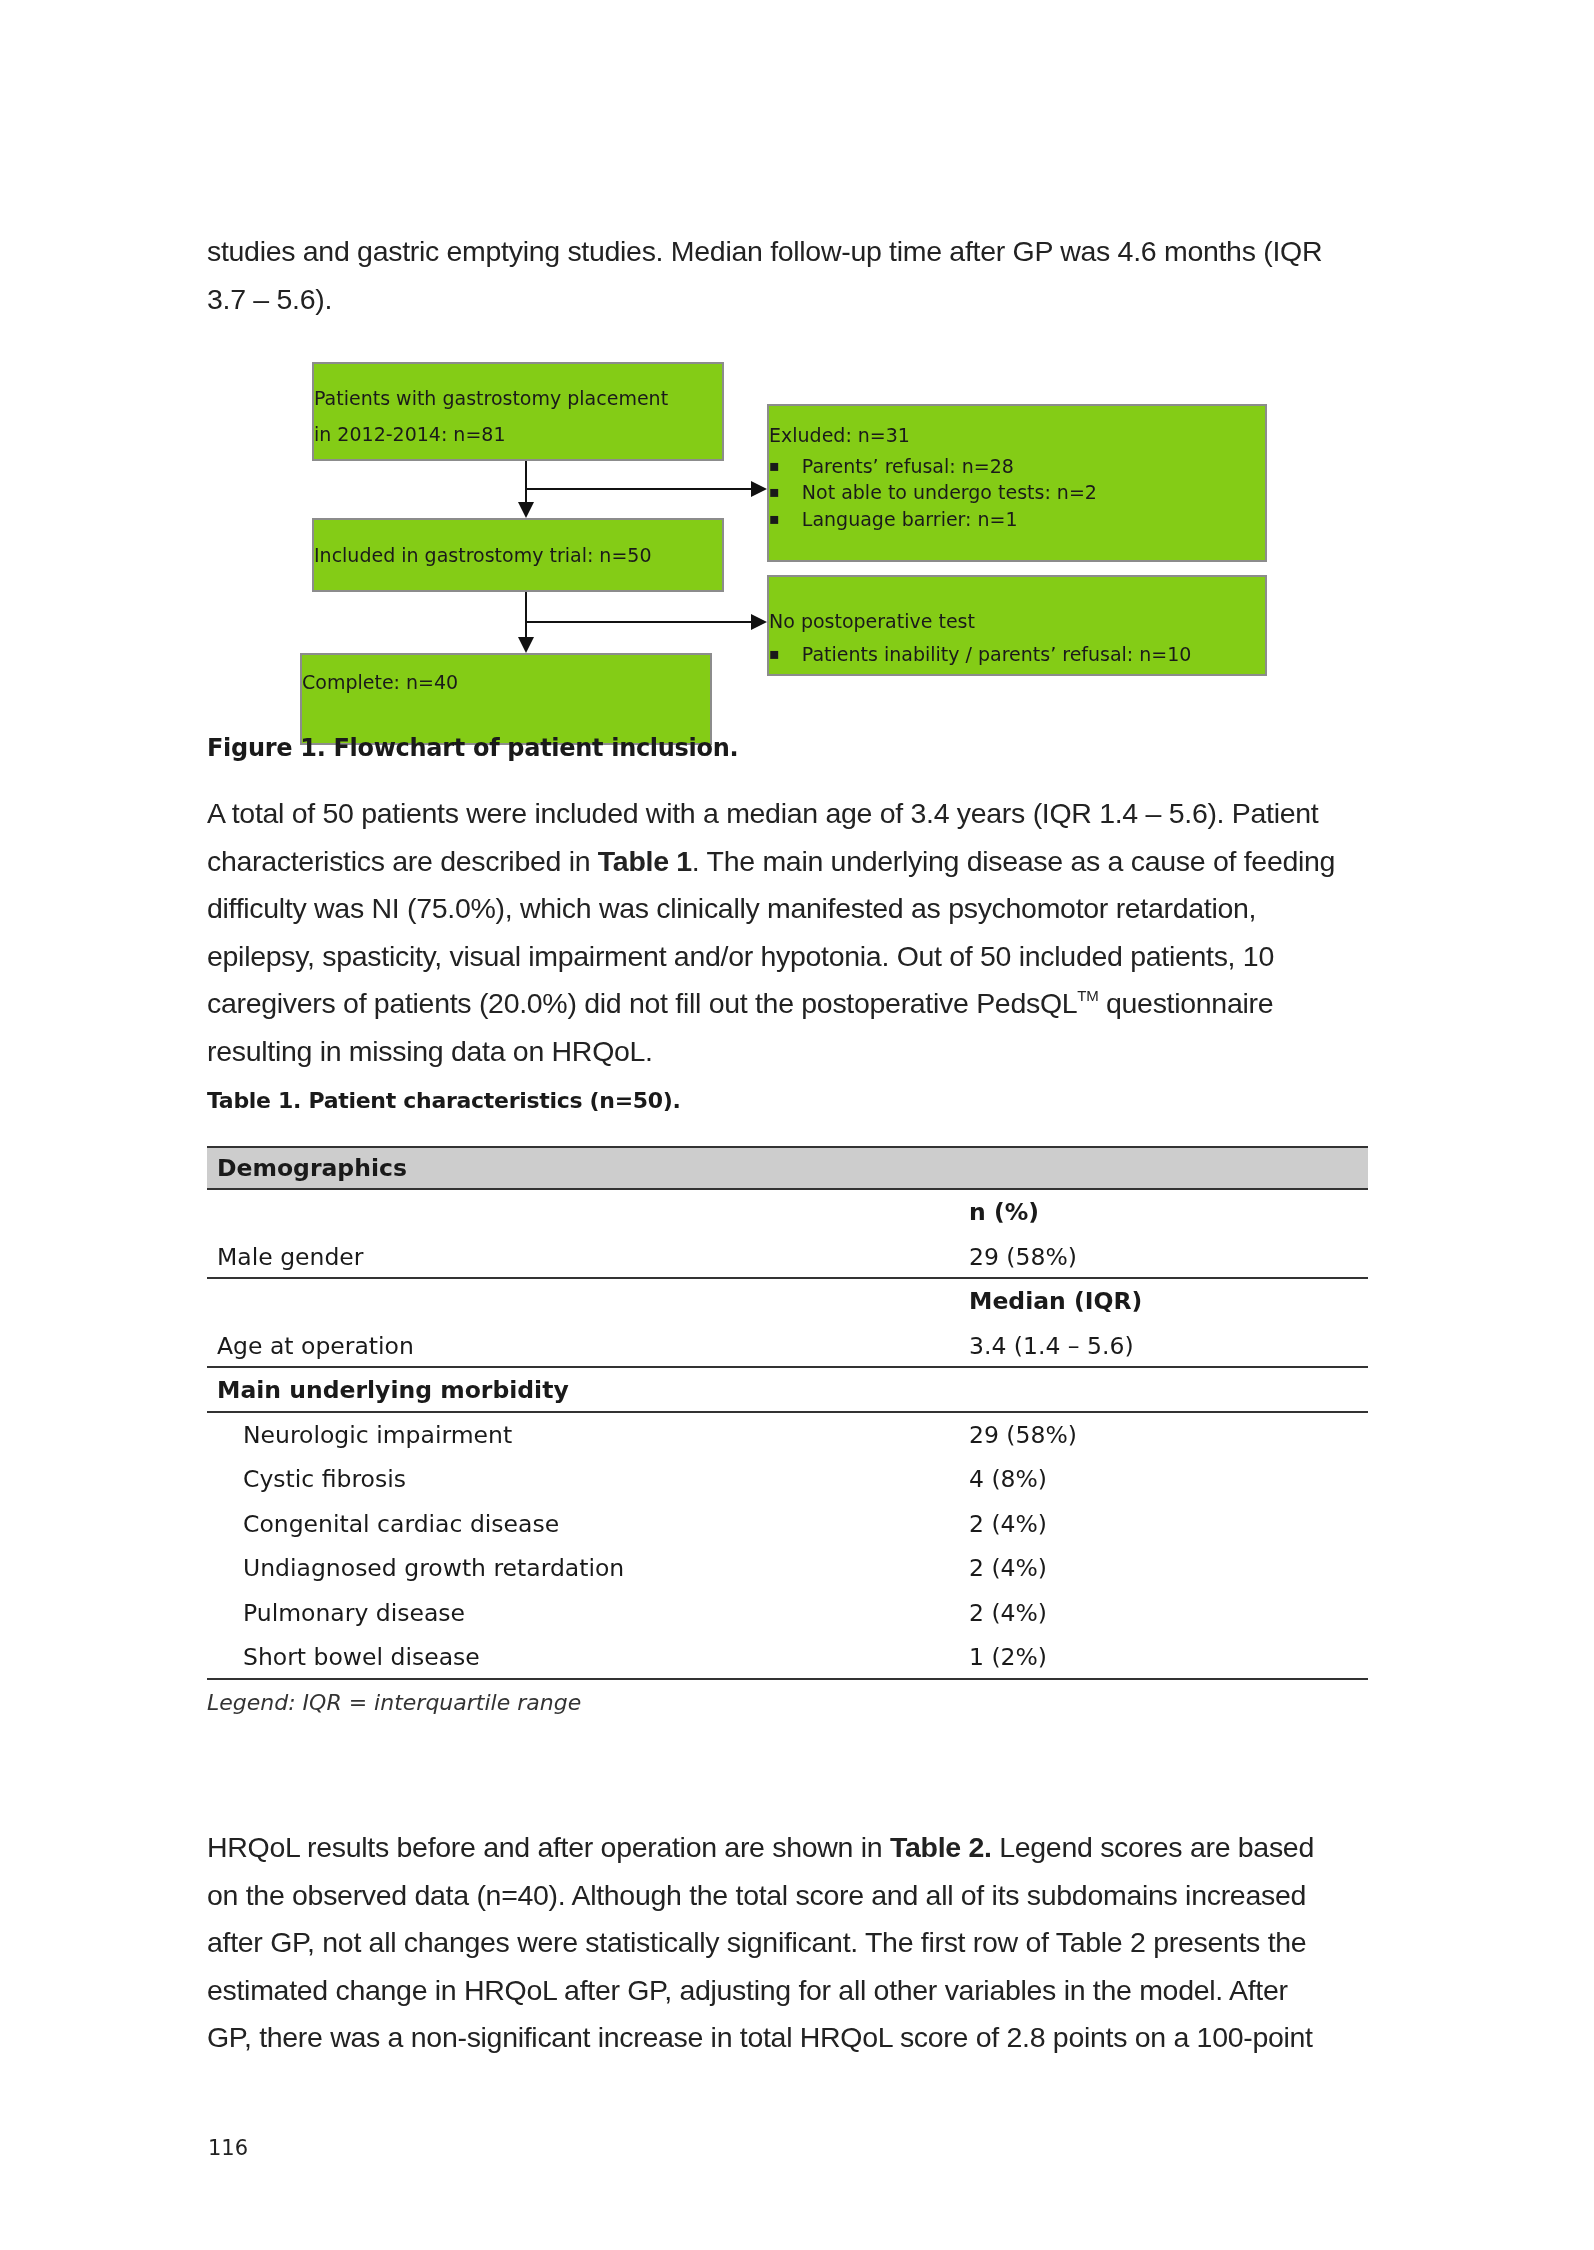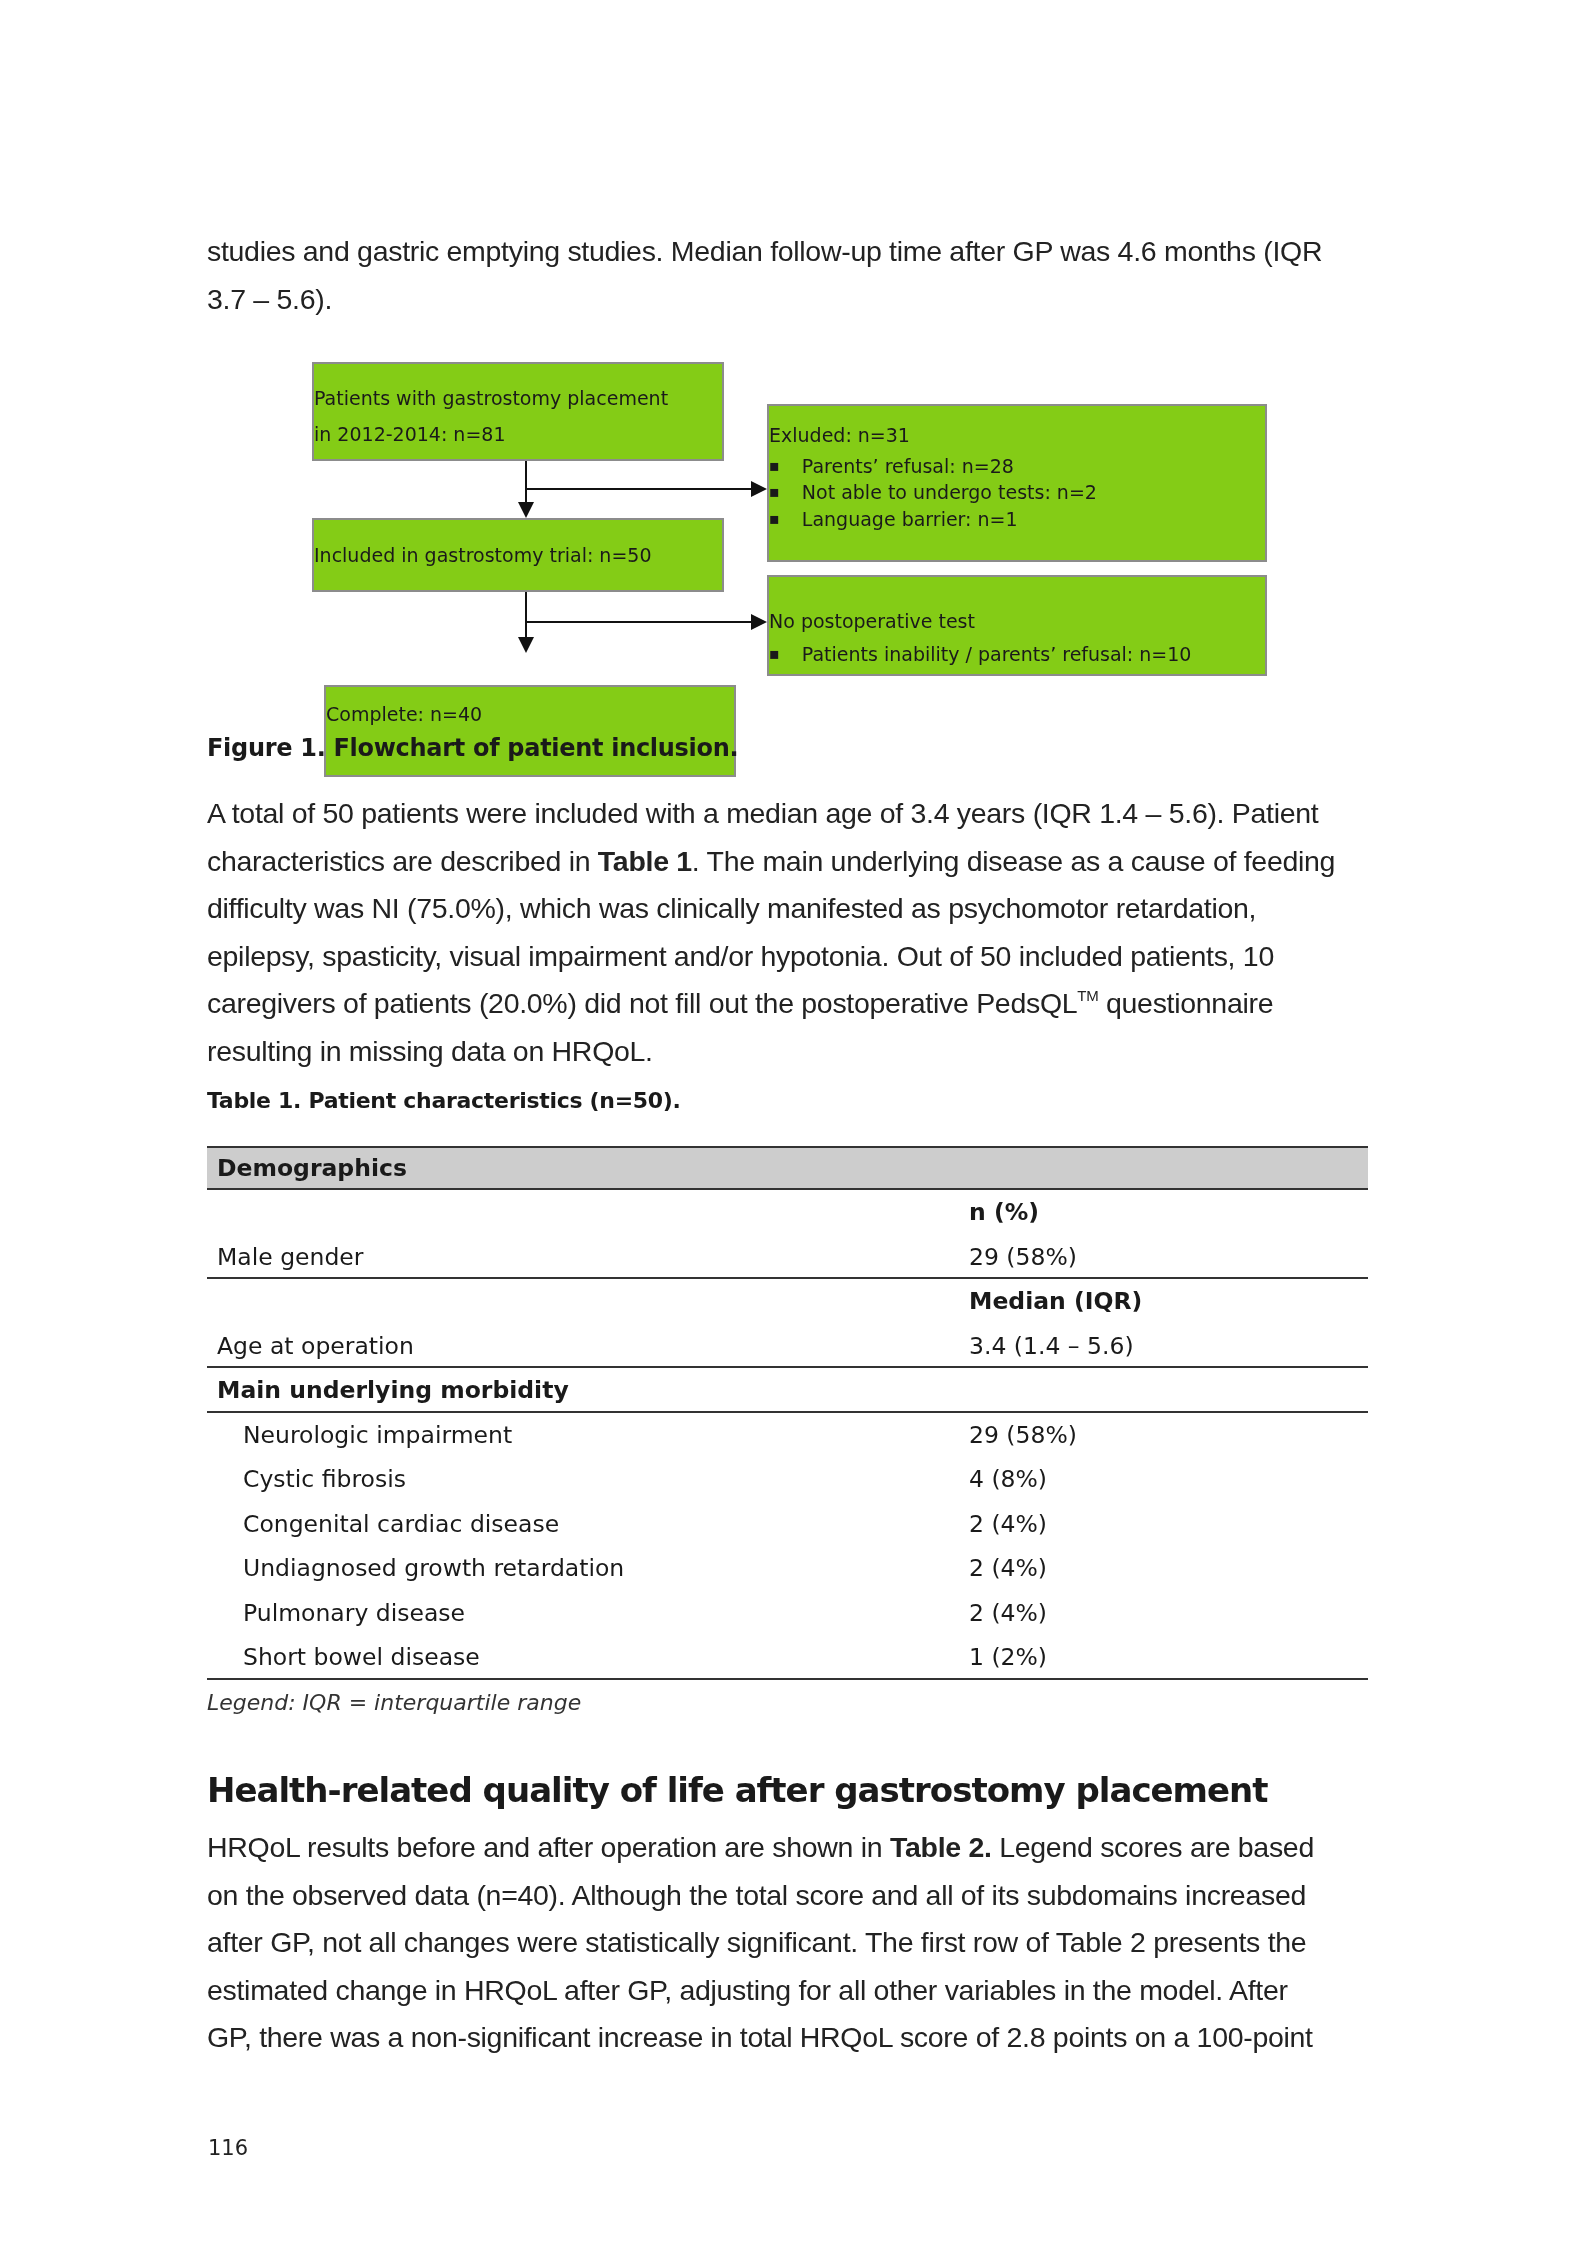--- a/index.html
+++ b/index.html
@@ -71,21 +71,21 @@
 
     <div class="fc-box" style="left:312px; top:518px; width:412px; height:74px; line-height:70px;">
       <span class="fc-text-line">Included in gastrostomy trial: n=50</span>
     </div>
 
     <div class="fc-line" style="left:525px; top:592px; width:2px; height:45px;"></div>
     <div class="fc-arrow-down" style="left:518px; top:637px;"></div>
     <div class="fc-line" style="left:526px; top:621px; width:226px; height:2px;"></div>
     <div class="fc-arrow-right" style="left:751px; top:614px;"></div>
 
-    <div class="fc-box" style="left:324px; top:653px; width:412px; height:92px; line-height:54px;margin-top:32px;">
+    <div class="fc-box" style="left:300px; top:653px; width:412px; height:92px; line-height:54px;">
       <span class="fc-text-line">Complete: n=40</span>
     </div>
 
     <div class="fc-box" style="left:767px; top:404px; width:500px; height:158px; padding-top:17px; line-height:25.5px;">
       <span class="fc-text-line" style="margin-bottom:5px;">Exluded: n=31</span>
       <span class="fc-text-line fc-bullet">Parents’ refusal: n=28</span>
       <span class="fc-text-line fc-bullet">Not able to undergo tests: n=2</span>
       <span class="fc-text-line fc-bullet">Language barrier: n=1</span>
     </div>
 
@@ -151,21 +151,20 @@
       <span class="c1 indent">Pulmonary disease</span>
       <span class="c2">2 (4%)</span>
     </div>
     <div class="tbl-row bottom-rule">
       <span class="c1 indent">Short bowel disease</span>
       <span class="c2">1 (2%)</span>
     </div>
   </div>
   <div class="legend">Legend: IQR = interquartile range</div>
 
-  <div class="section-heading">Health-related quality of life after gastrostomy placement</div>
   <div class="body-text" style="top:1824px;">
     <div><span>HRQoL results before and after operation are shown in </span><b>Table 2.</b><span> Legend scores are based</span></div>
     <div>on the observed data (n=40). Although the total score and all of its subdomains increased</div>
     <div>after GP, not all changes were statistically significant. The first row of Table 2 presents the</div>
     <div>estimated change in HRQoL after GP, adjusting for all other variables in the model. After</div>
     <div>GP, there was a non-significant increase in total HRQoL score of 2.8 points on a 100-point</div>
   </div>
 
   <div class="page-number">116</div>
 </div>

